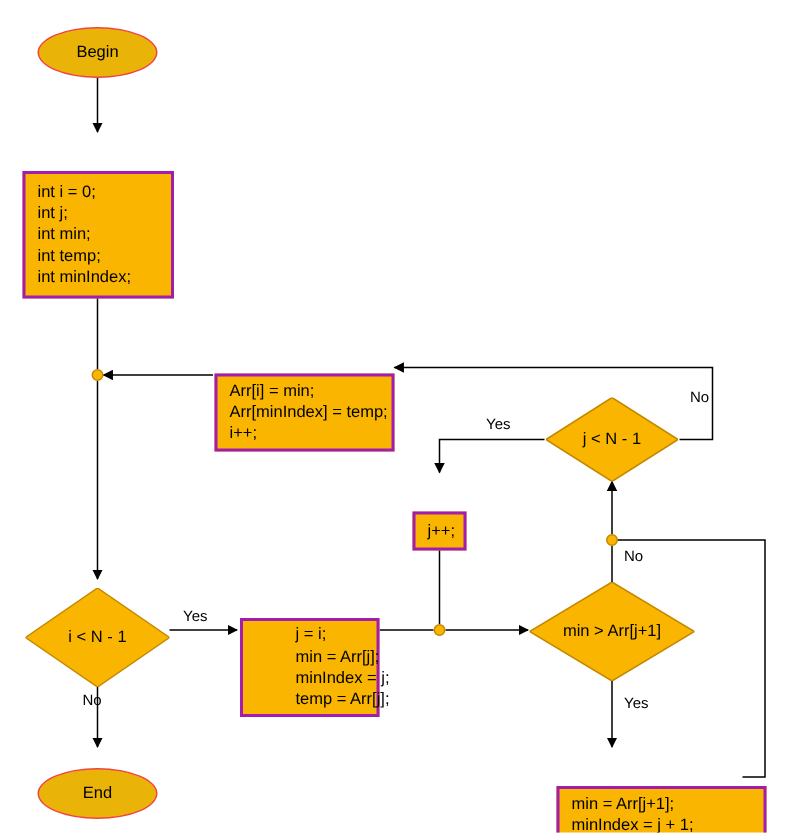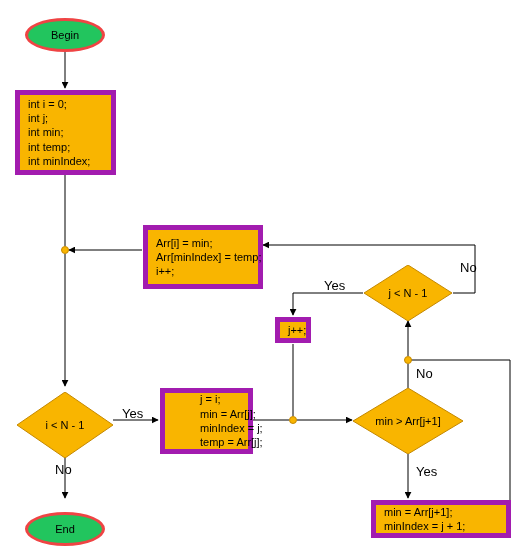--- a/index.html
+++ b/index.html
@@ -13,37 +13,38 @@
     position: relative;
   }
   svg {
     position: absolute;
     top: 0;
     left: 0;
   }
   .node {
     position: absolute;
     background: #f9b500;
-    border: 5px solid #a21caf;
+    border: 2px solid #a21caf;
     box-sizing: border-box;
     display: flex;
     align-items: center;
     font-size: 11px;
     line-height: 1.3;
+    margin-top: 24px;
   }
   .node.process {
     padding: 5px 8px;
   }
   .node.process .lines {
     white-space: pre;
   }
   .terminator {
     position: absolute;
-    background: #22c55e;
-    border: 3px solid #ef4444;
+    background: #eab308;
+    border: 1px solid #ef4444;
     border-radius: 50%;
     display: flex;
     align-items: center;
     justify-content: center;
     font-size: 11px;
     box-sizing: border-box;
   }
   .diamond {
     position: absolute;
   }
@@ -59,21 +60,21 @@
     display: flex;
     align-items: center;
     justify-content: center;
     text-align: center;
     font-size: 11px;
     padding: 0 12px;
     box-sizing: border-box;
   }
   .edgelabel {
     position: absolute;
-    font-size: 13px;
+    font-size: 10px;
     background: transparent;
   }
   .conn {
     position: absolute;
     width: 8px;
     height: 8px;
     background: #f9b500;
     border: 1px solid #c48800;
     border-radius: 50%;
     box-sizing: border-box;
@@ -137,21 +138,21 @@
 </div>
 
 <div class="node process" style="left:15px; top:90px; width:101px; height:85px;">
   <span class="lines">int i = 0;
 int j;
 int min;
 int temp;
 int minIndex;</span>
 </div>
 
-<div class="node process" style="left:143px; top:225px; width:120px; height:64px;">
+<div class="node process" style="left:143px; top:225px; width:120px; height:52px;">
   <span class="lines">Arr[i] = min;
 Arr[minIndex] = temp;
 i++;</span>
 </div>
 
 <div class="node process" style="left:275px; top:317px; width:36px; height:26px;">
   <span class="lines">j++;</span>
 </div>
 
 <div class="node process" style="left:160px; top:388px; width:93px; height:66px;padding-left:35px;">

